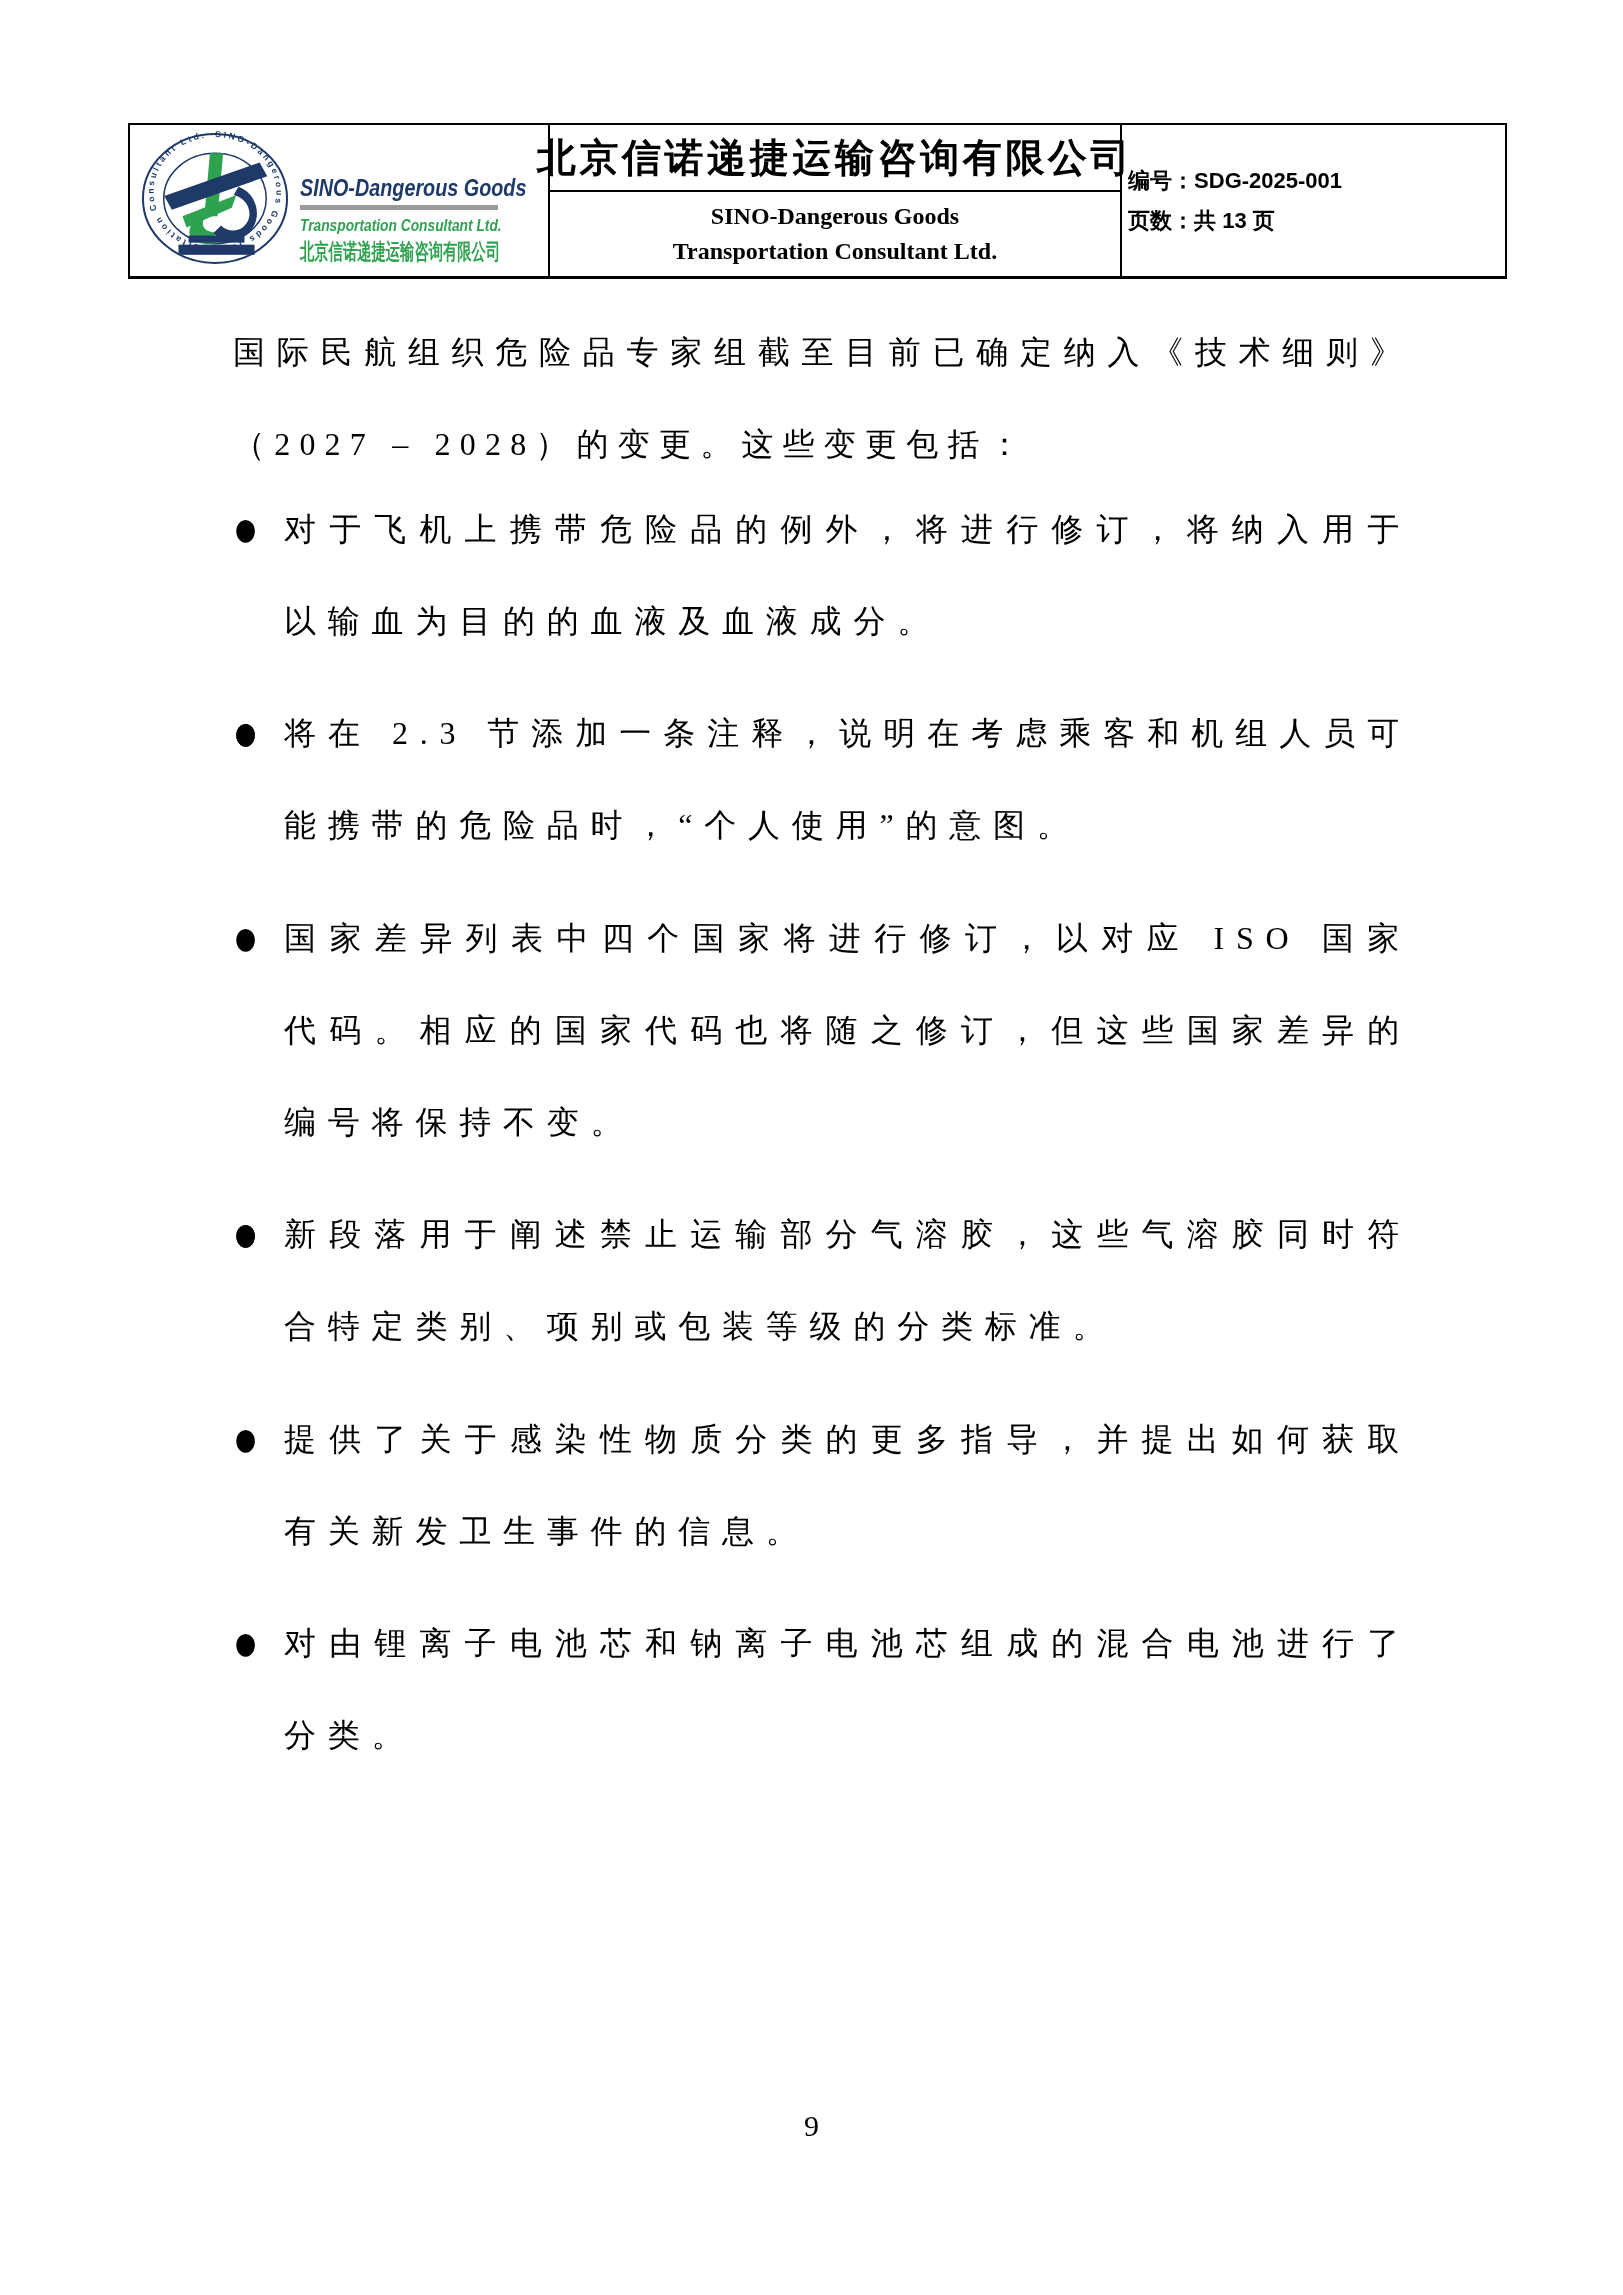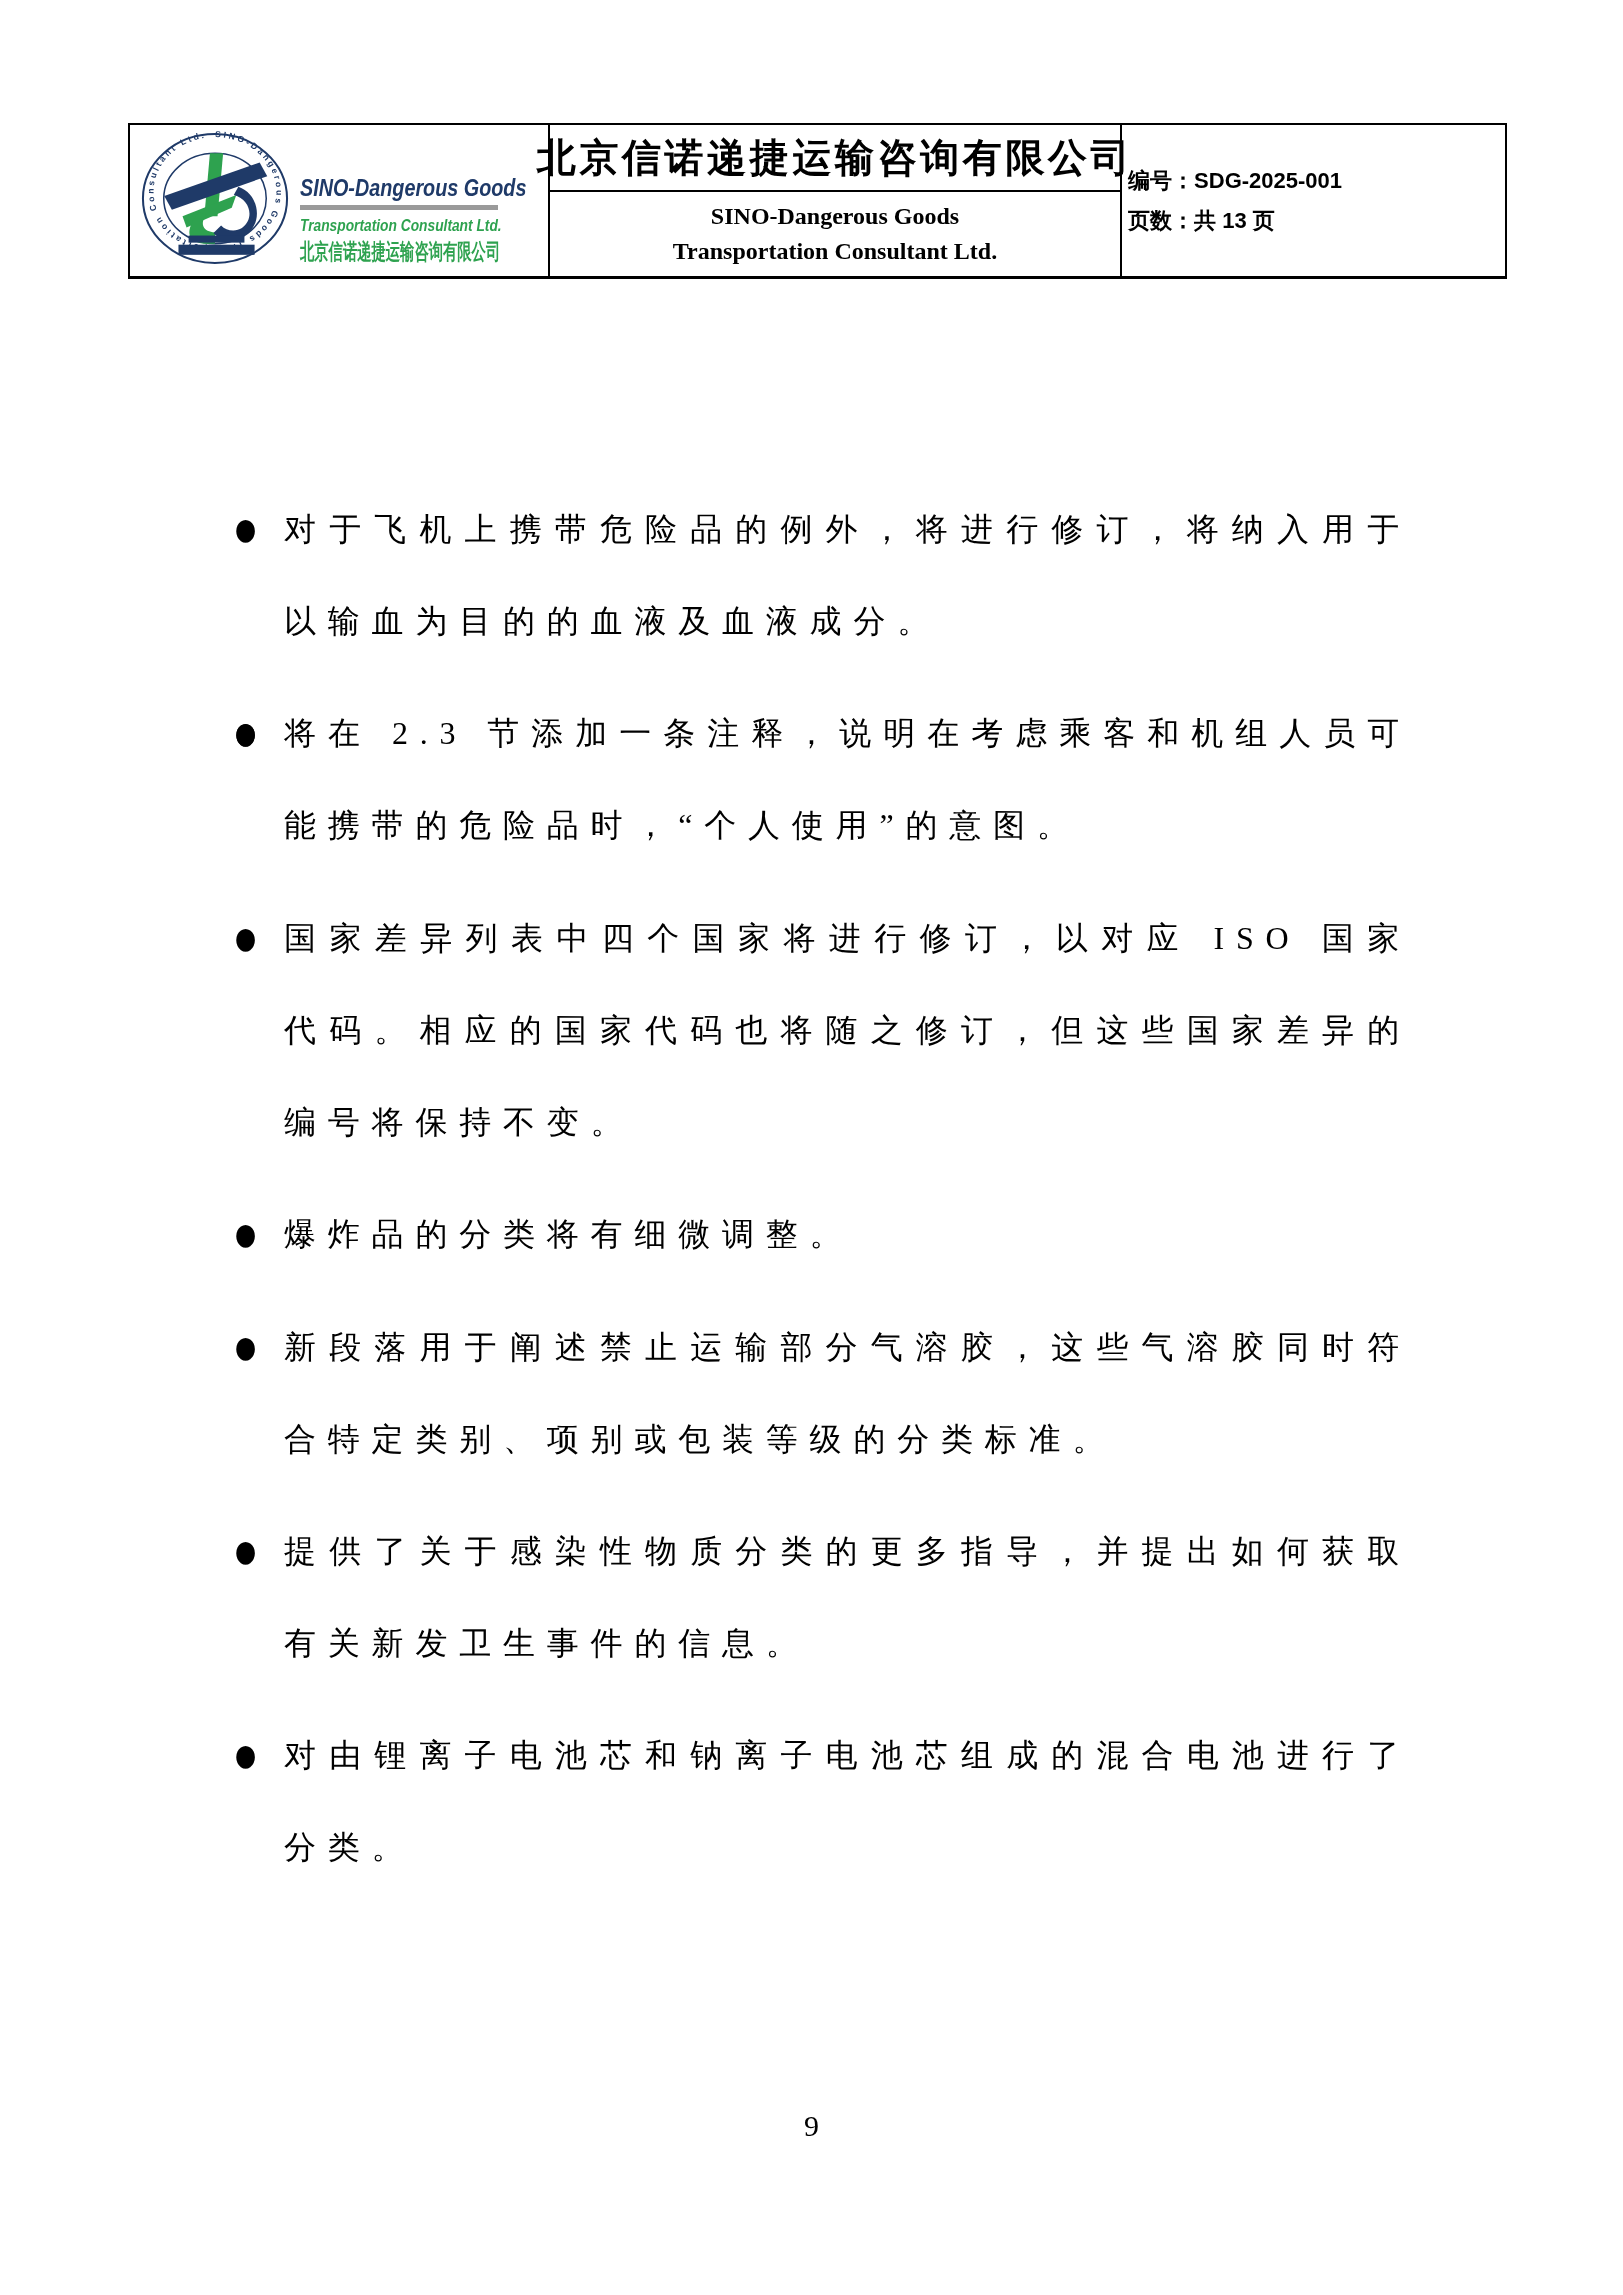--- a/index.html
+++ b/index.html
@@ -144,27 +144,28 @@
         <span>编号：</span>
         <span>SDG-2025-001</span>
       </div>
       <div class="meta-row">
         <span>页数：</span>
         <span>共 13 页</span>
       </div>
     </div>
   </div>
 
+  <p class="intro">国际民航组织危险品专家组截至目前已确定纳入《技术细则》（2027 – 2028）的变更。这些变更包括：</p>
 
   <ul class="bullet-list">
     <li><span class="dot">●</span><span>对于飞机上携带危险品的例外，将进行修订，将纳入用于以输血为目的的血液及血液成分。</span></li>
     <li><span class="dot">●</span></li>
     <li><span class="dot">●</span><span>将在 2.3 节添加一条注释，说明在考虑乘客和机组人员可能携带的危险品时，“个人使用”的意图。</span></li>
     <li><span class="dot">●</span><span>国家差异列表中四个国家将进行修订，以对应 ISO 国家代码。相应的国家代码也将随之修订，但这些国家差异的编号将保持不变。</span></li>
-    <li><span class="dot">●</span><span>爆炸品的分类将有细微调整。</span></li>
+    <li><span class="dot">●</span></li>
     <li><span class="dot">●</span><span>新段落用于阐述禁止运输部分气溶胶，这些气溶胶同时符合特定类别、项别或包装等级的分类标准。</span></li>
     <li><span class="dot">●</span><span>提供了关于感染性物质分类的更多指导，并提出如何获取有关新发卫生事件的信息。</span></li>
     <li><span class="dot">●</span><span>对由锂离子电池芯和钠离子电池芯组成的混合电池进行了分类。</span></li>
   </ul>
 
   <div class="page-number">9</div>
 
 </div>
 
 

